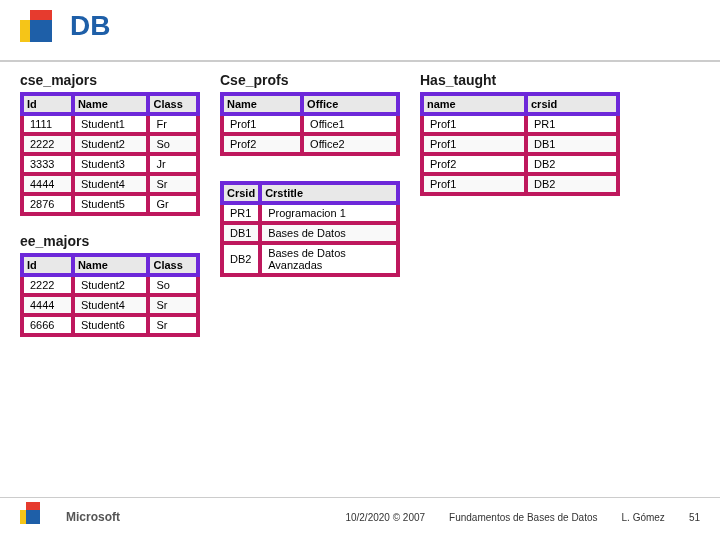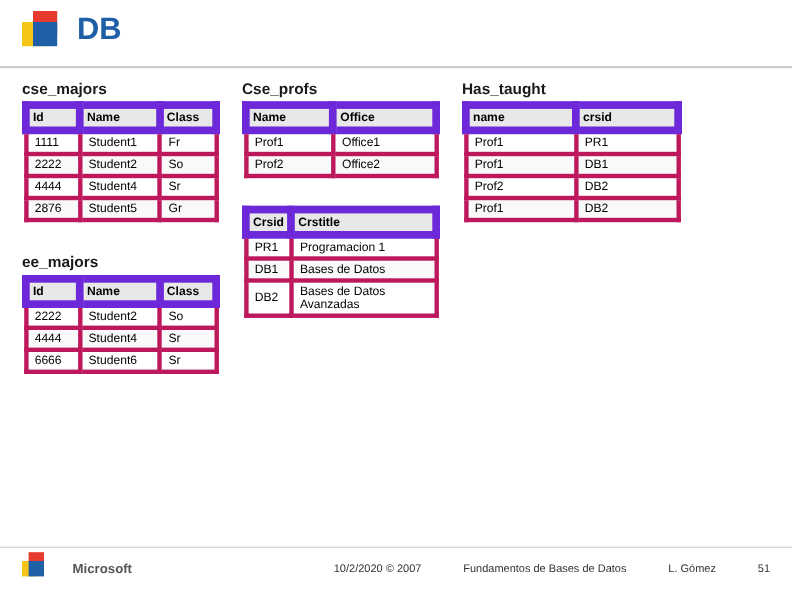--- a/index.html
+++ b/index.html
@@ -51,21 +51,21 @@
       display: flex;
       flex-direction: row;
       padding: 0 20px;
       gap: 20px;
     }
 
     
     .left-col {
       display: flex;
       flex-direction: column;
-      gap: 28px;
+      gap: 17px;
       width: 180px;
       justify-content: flex-end;
     }
 
     
     .mid-col {
       display: flex;
       flex-direction: column;
       gap: 25px;
       width: 180px;
@@ -86,21 +86,21 @@
       margin-bottom: 4px;
     }
 
     table {
       border-collapse: collapse;
       font-size: 11px;
       width: 100%;
     }
     th {
       background: #e8e8e8;
-      border: 7px solid #6d28d9;
+      border: 4px solid #6d28d9;
       padding: 2px 3px;
       text-align: left;
       font-weight: bold;
     }
     td {
       border: 4px solid #be185d;
       padding: 2px 6px;
       text-align: left;
     }
     tr:nth-child(even) td {
@@ -142,21 +142,21 @@
       position: absolute; top: 8px; left: 6px;
     }
     .footer-ms {
       font-size: 12px;
       font-weight: bold;
       color: #555;
     }
     .footer-spacer { flex: 1; }
     .footer-right {
       display: flex;
-      gap: 38px;
+      gap: 24px;
       font-size: 10px;
     }
   </style>
 </head>
 <body>
 
 <div class="header">
   <div class="logo-box">
     <div class="sq-red"></div>
     <div class="sq-yellow"></div>
@@ -182,20 +182,25 @@
         <tbody id="cse-majors-body">
         <tr>
               <td>1111</td>
               <td>Student1</td>
               <td>Fr</td>
             </tr>
             <tr>
               <td>2222</td>
               <td>Student2</td>
               <td>So</td>
+            </tr>
+            <tr>
+              <td>3333</td>
+              <td>Student3</td>
+              <td>Jr</td>
             </tr>
             <tr>
               <td>4444</td>
               <td>Student4</td>
               <td>Sr</td>
             </tr>
             <tr>
               <td>2876</td>
               <td>Student5</td>
               <td>Gr</td>

